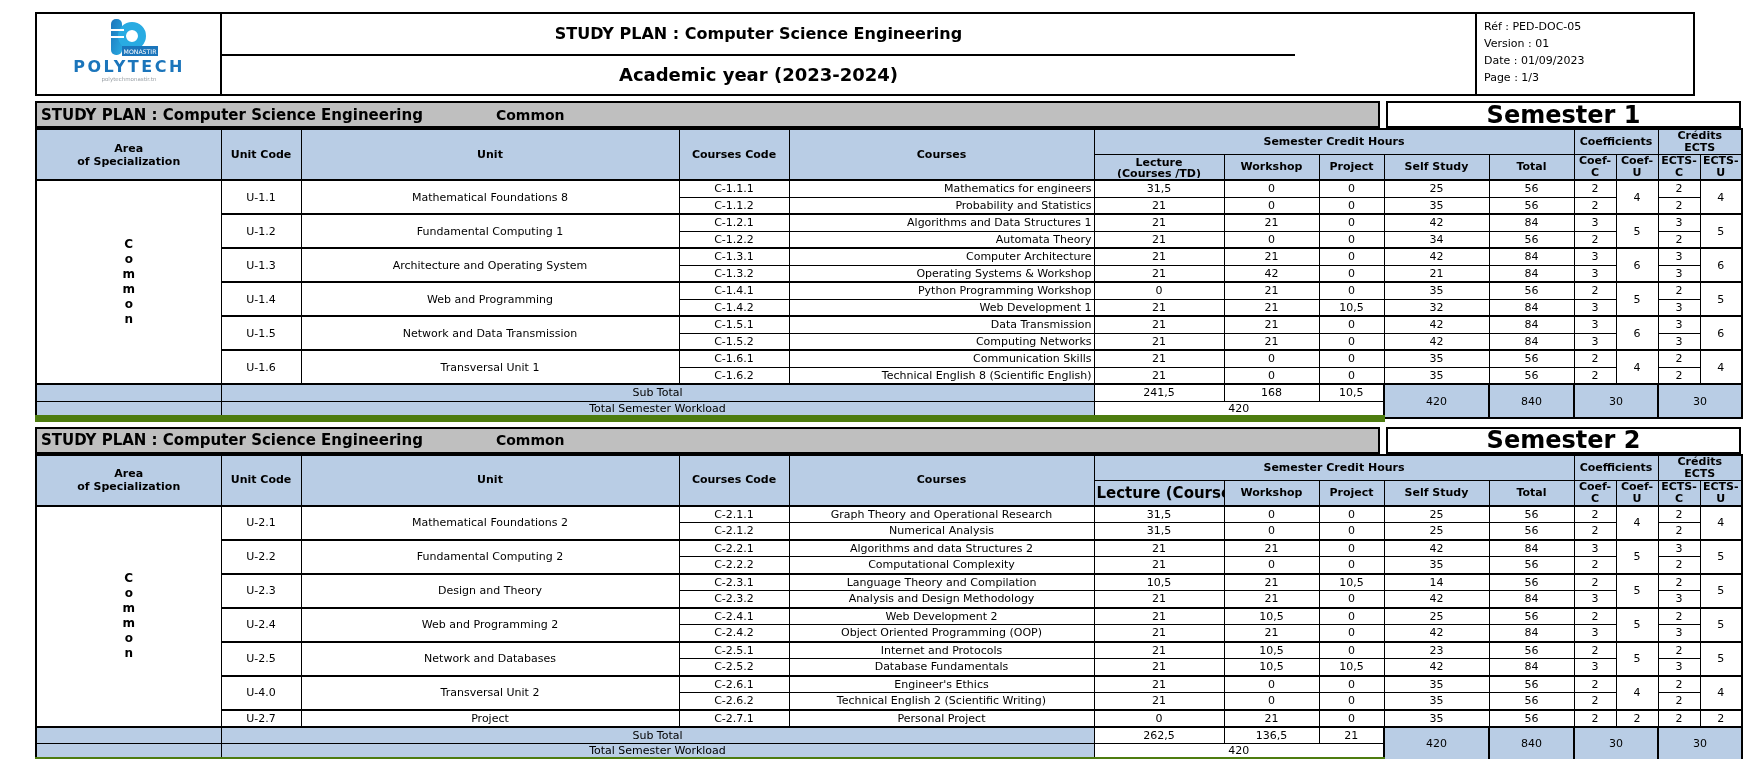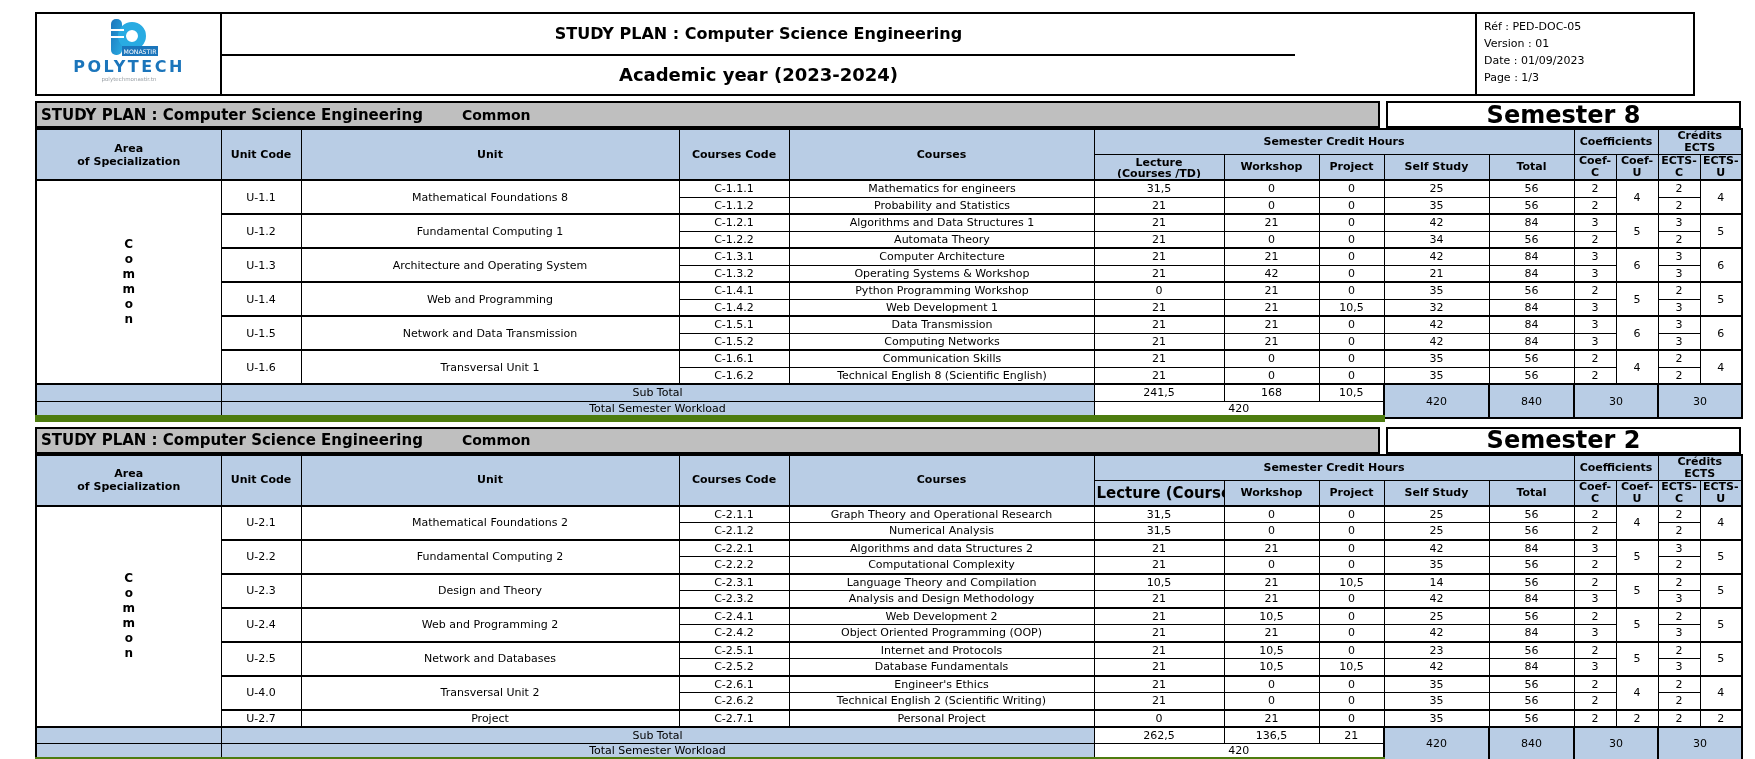--- a/index.html
+++ b/index.html
@@ -12,36 +12,36 @@
   .center-cell{flex:1;display:flex;flex-direction:column;box-sizing:border-box;padding-right:180px;}
   .title-row{flex:1.05;display:flex;align-items:center;justify-content:center;border-bottom:2px solid #000;font-weight:bold;font-size:16px;}
   .subtitle-row{flex:1;display:flex;align-items:center;justify-content:center;font-weight:bold;font-size:18px;}
   .meta-cell{width:218px;border-left:2px solid #000;box-sizing:border-box;padding:4px 0 0 7px;font-size:11px;line-height:1.55;}
   .meta-cell div{white-space:nowrap;}
 
   
   .band-row{display:flex;align-items:stretch;height:27px;margin-top:5px;}
   .band{width:1345px;background:#bfbfbf;border:2px solid #000;box-sizing:border-box;display:flex;align-items:center;}
   .band-title{font-weight:bold;font-size:15px;margin-left:4px;white-space:nowrap;}
-  .band-common{font-weight:bold;font-size:14px;margin-left:39px;white-space:nowrap;}
+  .band-common{font-weight:bold;font-size:14px;margin-left:73px;white-space:nowrap;}
   .sem-box{margin-left:6px;flex:1;border:2px solid #000;box-sizing:border-box;background:#fff;display:flex;align-items:center;justify-content:center;font-size:24px;font-weight:bold;line-height:1;}
 
   
   table.plan{border-collapse:collapse;table-layout:fixed;width:1706px;border:2px solid #000;}
   .plan th,.plan td{border:1px solid #000;font-size:11px;padding:0 2px;text-align:center;vertical-align:middle;overflow:hidden;box-sizing:border-box;}
   .plan thead th{background:#b9cde5;font-weight:bold;height:16px;line-height:12px;}
   .plan thead tr.sub th{height:20px;}
   .plan thead{border-bottom:2px solid #000;}
   .plan tbody td{height:17px;background:#fff;white-space:nowrap;}
   .plan td.blue{background:#b9cde5;}
   .plan tr.unit-start td{border-top:2px solid #000;}
   .plan tr.subtotal td{border-top:2px solid #000;}
   .plan td.thick{border:2px solid #000;}
   .unit-name{white-space:nowrap;}
-  .course-name.left{text-align:center;padding-left:3px;}
+  .course-name.left{text-align:right;padding-left:3px;}
   .area-cell{background:#fff;}
   .vletters{display:flex;flex-direction:column;align-items:center;font-size:12px;font-weight:600;line-height:15px;}
   .area-head div{line-height:13px;}
   .lec-clip{height:21px;overflow:hidden;}
   .lec-clip div{line-height:11px;}
   .lec-one{white-space:nowrap;font-size:15px;}
   .plan tbody tr:last-child td{border-bottom:7px solid #4d7c0f;}
   .section{margin-top:0;}
   .section + .section{margin-top:3px;}
 
@@ -86,21 +86,21 @@
     </div>
   </div>
 
   <div id="sections">
       <div class="section">
         <div class="band-row">
           <div class="band">
             <span class="band-title">STUDY PLAN : Computer Science Engineering</span>
             <span class="band-common">Common</span>
           </div>
-          <div class="sem-box">Semester 8</div>
+          <div class="sem-box">Semester 1</div>
         </div>
         <table class="plan">
           <colgroup>
             <col style="width: 185px;">
             <col style="width: 80px;">
             <col style="width: 378px;">
             <col style="width: 110px;">
             <col style="width: 305px;">
             <col style="width: 130px;">
             <col style="width: 95px;">

